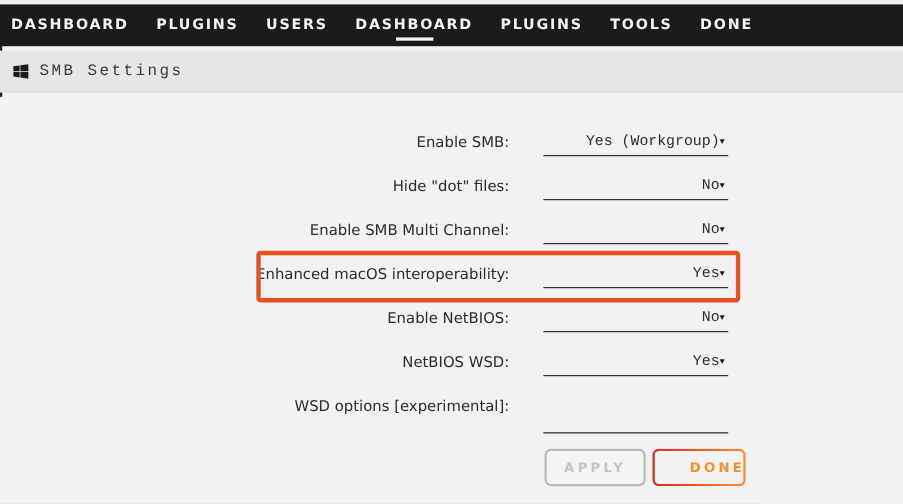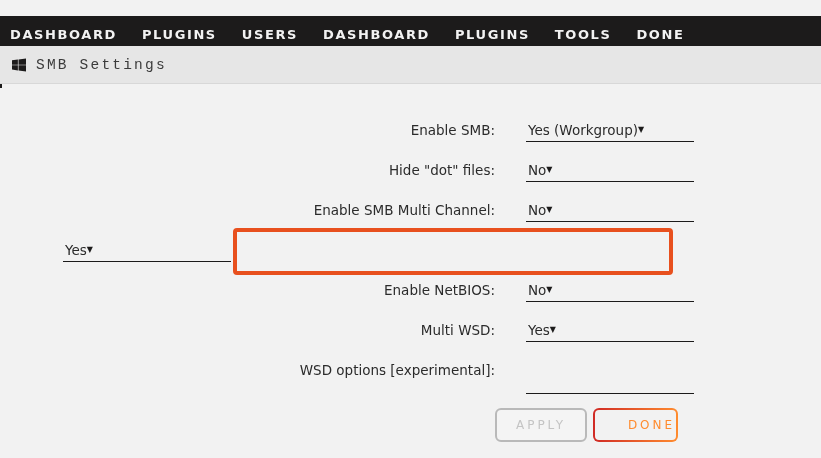--- a/index.html
+++ b/index.html
@@ -10,21 +10,21 @@
     height: 458px;
     background: #f2f2f2;
     font-family: "DejaVu Sans", "Liberation Sans", sans-serif;
     color: #2b2b2b;
     overflow: hidden;
   }
 
   
   .nav {
     position: absolute;
-    top: 16px; left: 0; right: 0;
+    top: 4px; left: 0; right: 0;
     height: 38px;
     background: #1c1b1b;
     display: flex;
     align-items: center;
     padding-left: 10px;
     gap: 25px;
   }
   .nav-item {
     position: relative;
     color: #f2f2f2;
@@ -70,39 +70,40 @@
   }
   .win-icon { width: 14px; height: 14px; margin-right: 10px; flex: none; }
   .page-title {
     font-size: 14.5px;
     letter-spacing: 2.2px;
     color: #3b3b3b;
   }
 
   
   .form { position: absolute; top: 84px; left: 0; right: 0; padding-top: 36px; }
-  .row { display: flex; align-items: flex-start; height: 40px; padding-left: 32px; }
+  .row { display: flex; align-items: flex-start; height: 40px; }
   .lbl {
     width: 463px;
     text-align: right;
     font-size: 13.5px;
     line-height: 20px;
     color: #2b2b2b;
   }
   .ctl { margin-left: 31px; width: 168px; }
   .select {
     display: flex;
-    justify-content: flex-start;
+    justify-content: flex-end;
     align-items: center;
     width: 168px;
     height: 22px;
     border-bottom: 1px solid #1c1b1b;
     padding: 0 3px 2px 2px;
     cursor: pointer;
     background: transparent;
+    font-family: Liberation Mono, monospace;
   }
   .sel-val { font-size: 13.5px; color: #2b2b2b; white-space: nowrap; }
   .sel-arrow { font-size: 8px; color: #1c1b1b; line-height: 1; }
   .sel-arrow::after { content: "▼"; }
   .text-input {
     width: 168px;
     height: 24px;
     border: none;
     border-bottom: 1px solid #1c1b1b;
     background: transparent;
@@ -120,21 +121,21 @@
     top: 408px;
     right: 143px;
     display: flex;
     gap: 6px;
   }
   .btn {
     height: 34px;
     border-radius: 6px;
     font-family: "DejaVu Sans", "Liberation Sans", sans-serif;
     font-size: 12px;
-    font-weight: normal;
+    font-weight: bold;
     letter-spacing: 3px;
     cursor: pointer;
     text-align: center;
   }
   .btn-apply {
     width: 92px;
     border: 2px solid #b9b9b9;
     background: #f4f4f4;
     color: #c4c4c4;
   }
@@ -232,40 +233,41 @@
       <label class="lbl">Enable SMB Multi Channel:</label>
       <div class="ctl">
         <div class="select">
           <span class="sel-val">No</span>
           <span class="sel-arrow"></span>
         </div>
       </div>
     </div>
 
     <div class="row">
+      <label class="lbl">Enhanced macOS interoperability:</label>
       <div class="ctl">
         <div class="select">
           <span class="sel-val">Yes</span>
           <span class="sel-arrow"></span>
         </div>
       </div>
     </div>
 
     <div class="row">
       <label class="lbl">Enable NetBIOS:</label>
       <div class="ctl">
         <div class="select">
           <span class="sel-val">No</span>
           <span class="sel-arrow"></span>
         </div>
       </div>
     </div>
 
     <div class="row">
-      <label class="lbl">Multi WSD:</label>
+      <label class="lbl">NetBIOS WSD:</label>
       <div class="ctl">
         <div class="select">
           <span class="sel-val">Yes</span>
           <span class="sel-arrow"></span>
         </div>
       </div>
     </div>
 
     <div class="row input-row">
       <label class="lbl">WSD options [experimental]:</label>

